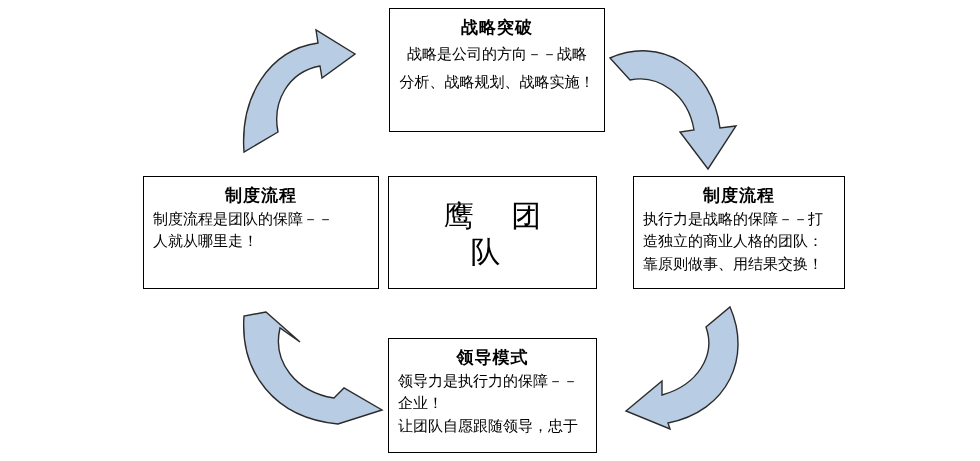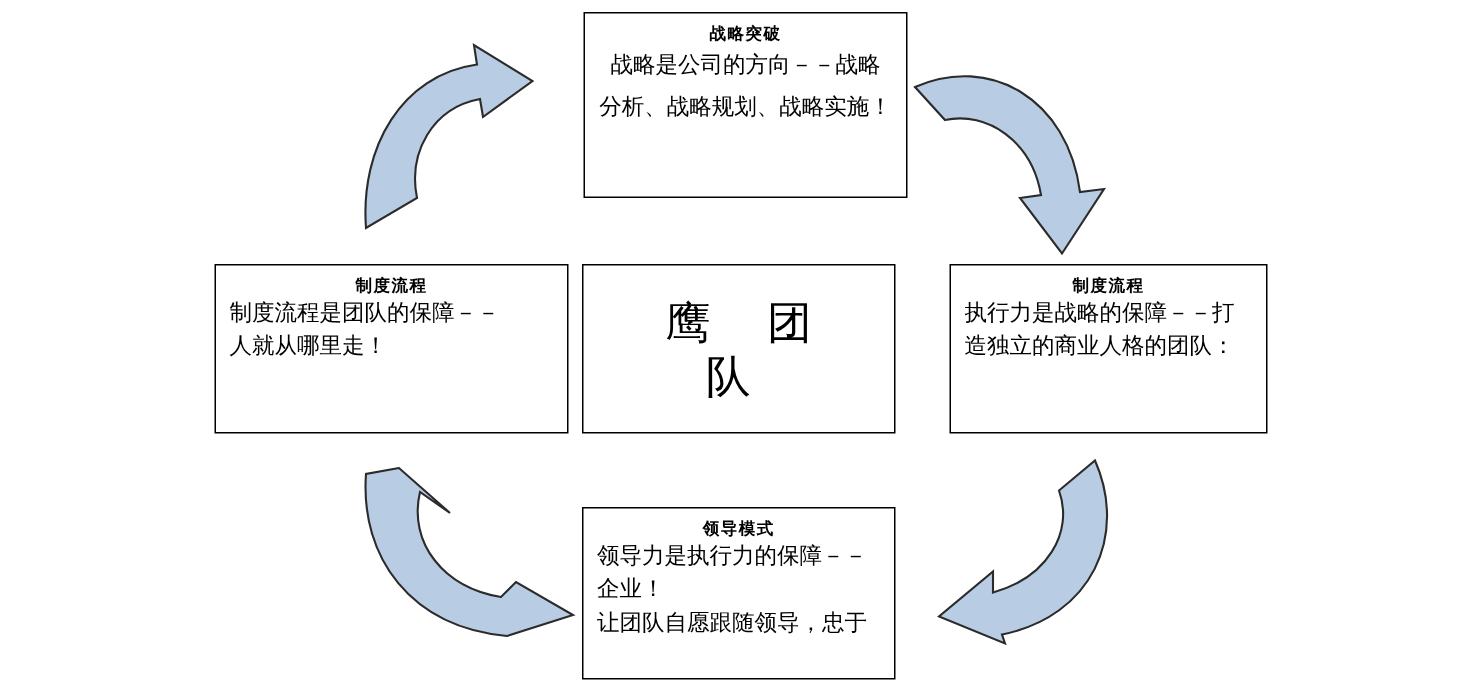--- a/index.html
+++ b/index.html
@@ -21,32 +21,31 @@
 
   
   .node-box {
     position: absolute;
     box-sizing: border-box;
     border: 1px solid #000000;
     background: #ffffff;
     padding: 6px 9px 4px 9px;
   }
   .node-title {
-    font-size: 11px;
+    font-size: 17px;
     font-weight: bold;
     text-align: center;
     line-height: 1.45;
     letter-spacing: 1px;
     white-space: nowrap;
   }
   .node-body {
     font-size: 15px;
     line-height: 1.5;
     text-align: left;
-    font-family: Liberation Mono, monospace;
   }
   .node-body.centered {
     text-align: center;
     line-height: 1.9;
   }
 
   
   #box-top      { left: 389px; top: 8px;   width: 216px; height: 124px; }
   #box-right    { left: 633px; top: 176px; width: 212px; height: 113px; }
   #box-bottom   { left: 388px; top: 338px; width: 209px; height: 115px; }
@@ -90,20 +89,21 @@
       <div>战略是公司的方向－－战略</div>
       <div>分析、战略规划、战略实施！</div>
     </div>
   </div>
 
   <div class="node-box" id="box-right">
     <div class="node-title">制度流程</div>
     <div class="node-body">
       <div>执行力是战略的保障－－打</div>
       <div>造独立的商业人格的团队：</div>
+      <div>靠原则做事、用结果交换！</div>
     </div>
   </div>
 
   <div class="node-box" id="box-bottom">
     <div class="node-title">领导模式</div>
     <div class="node-body">
       <div>领导力是执行力的保障－－</div>
       <div>企业！</div>
       <div>让团队自愿跟随领导，忠于</div>
     </div>

